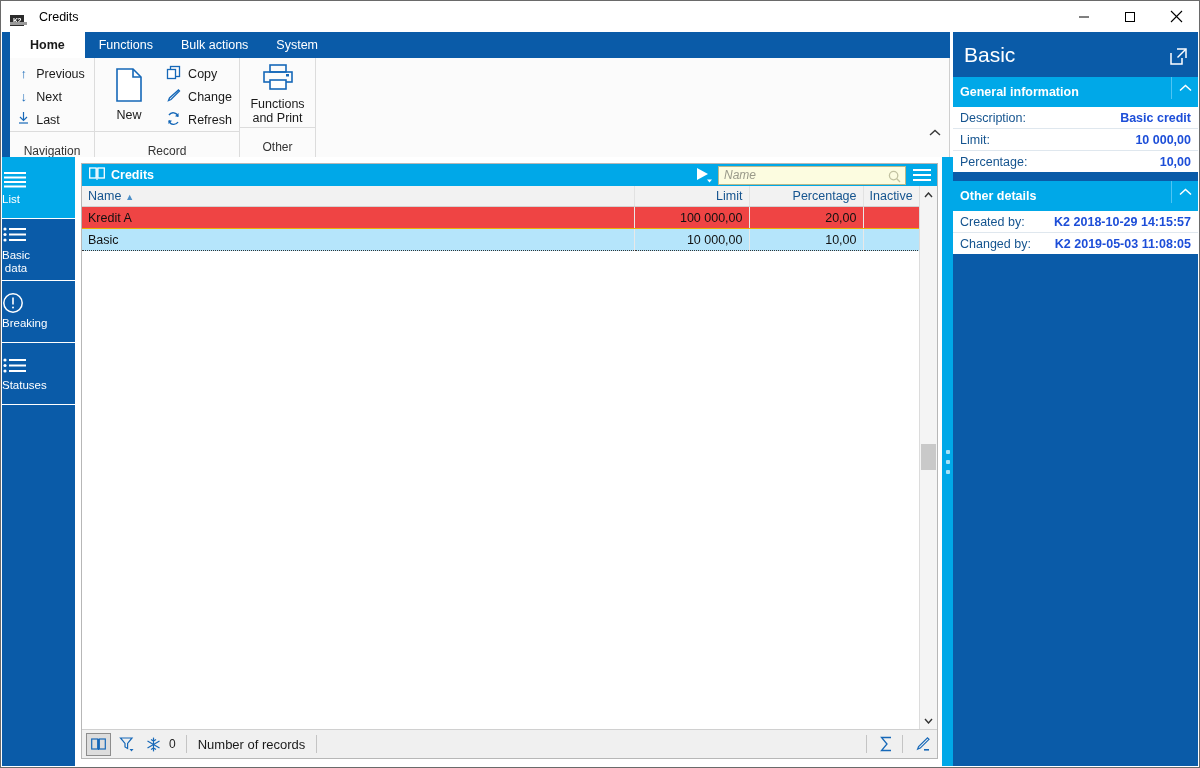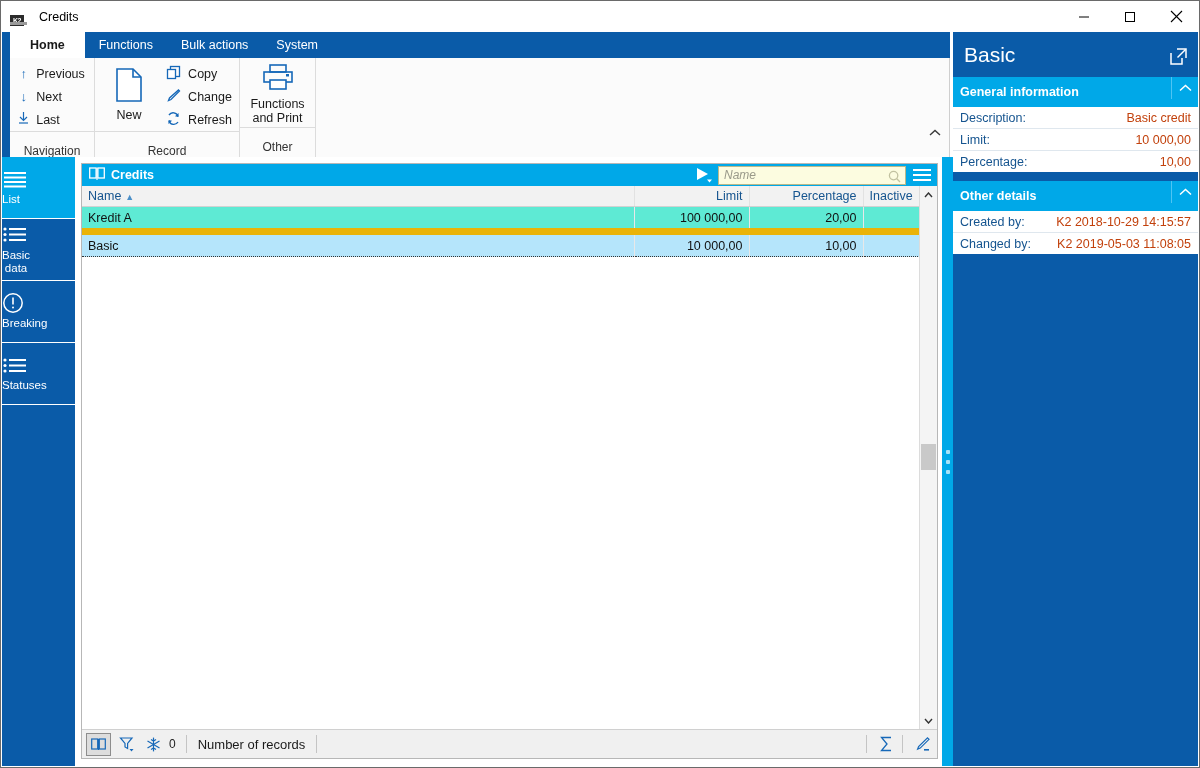--- a/index.html
+++ b/index.html
@@ -152,22 +152,22 @@
   .tbl-main { flex: 1; position: relative; overflow: hidden; background: #ffffff; }
   table.grid { border-collapse: collapse; width: 100%; table-layout: fixed; }
   table.grid th {
     background: #f2f2f2; color: #15548f; font-size: 12.5px; font-weight: normal;
     height: 20px; padding: 0 6px; border-bottom: 1px solid #d2d2d2;
     border-right: 1px solid #e2e2e2; text-align: left; vertical-align: middle; margin-left: 32px;
   }
   table.grid th.num { text-align: right; }
   table.grid td {
     font-size: 12.5px; color: #111; height: 21px; padding: 0 6px;
-    border-bottom: 7px solid #eab308; border-right: 1px solid #e8e8e8;
-    vertical-align: middle; background: #5eead4;
+    border-bottom: 1px solid #eab308; border-right: 1px solid #e8e8e8;
+    vertical-align: middle; background: #ef4444;
   }
   table.grid td.num { text-align: right; }
   table.grid tr.selected td {
     background: #b5e5fb;
     border-top: 1px dotted #333; border-bottom: 1px dotted #333;
   }
   .sort-caret { font-size: 9px; color: #4b8fc8; margin-left: 4px; }
 
   .vscroll {
     width: 17px; background: #f4f4f4; border-left: 1px solid #dcdcdc;
@@ -220,21 +220,21 @@
     border-left: 1px solid #4fc4f3; color: #ffffff; font-size: 11px;
   }
   .rp-body { background: #ffffff; padding: 0; }
   .rp-row {
     display: flex; align-items: center; justify-content: space-between;
     height: 21px; padding: 0 7px; border-bottom: 1px solid #dfe7ee;
     font-size: 12.5px;
   }
   .rp-row:last-child { border-bottom: none; }
   .rp-row .lbl { color: #15548f; }
-  .rp-row .val { color: #c2410c; }
+  .rp-row .val { color: #1d4ed8; font-weight: bold; }
   .rp-gap { height: 9px; }
 </style>
 </head>
 <body>
 
 <div id="app">
 
   <div class="titlebar">
     <div class="app-icon">
       <div class="k2box">K2</div>

